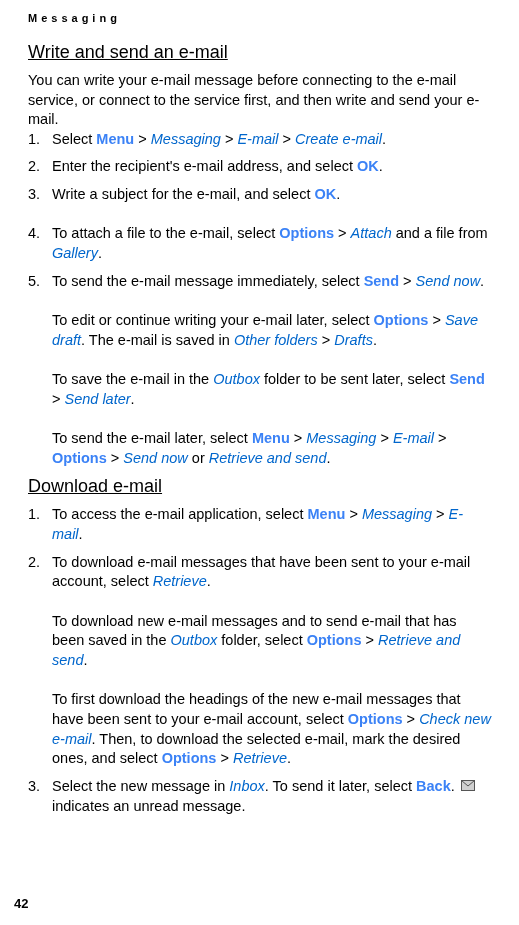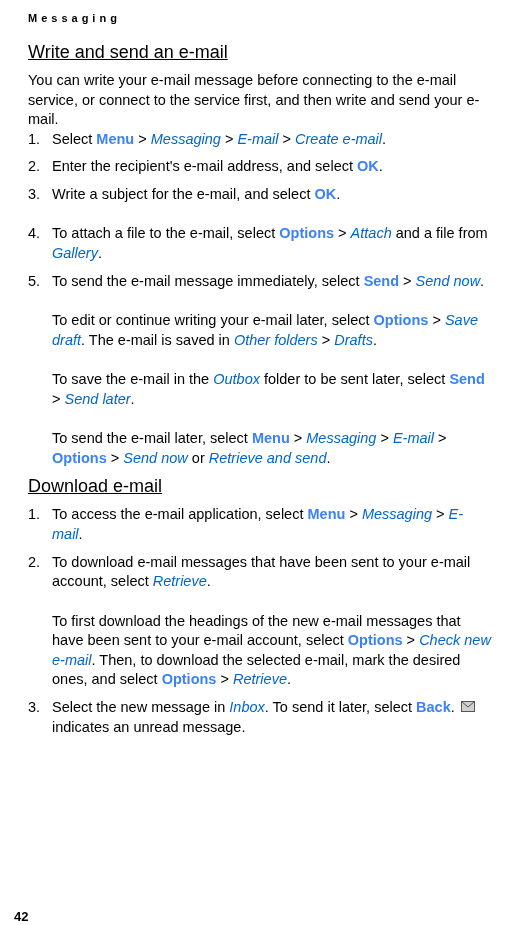--- a/index.html
+++ b/index.html
@@ -67,21 +67,21 @@
       color: #0066cc;
       font-style: italic;
     }
     .mail-icon {
       display: inline-block;
       vertical-align: middle;
       margin-left: 2px;
     }
     .page-number {
       position: absolute;
-      bottom: 1px;
+      bottom: 14px;
       left: 14px;
       font-size: 13px;
       font-weight: bold;
     }
   </style>
 </head>
 <body>
 
 <div class="header-label">Messaging</div>
 
@@ -120,20 +120,23 @@
 
 <div class="section-title">Download e-mail</div>
 
 <ol>
   <li>
     <span>To access the e-mail application, select </span><span class="hl">Menu</span><span> &gt; </span><span class="hli">Messaging</span><span> &gt; </span><span class="hli">E-mail</span><span>.</span>
   </li>
   <li>
     <span>To download e-mail messages that have been sent to your e-mail account, select </span><span class="hli">Retrieve</span><span>.</span>
     <div class="sub-para">
+      <span>To download new e-mail messages and to send e-mail that has been saved in the </span><span class="hli">Outbox</span><span> folder, select </span><span class="hl">Options</span><span> &gt; </span><span class="hli">Retrieve and send</span><span>.</span>
+    </div>
+    <div class="sub-para">
       <span>To first download the headings of the new e-mail messages that have been sent to your e-mail account, select </span><span class="hl">Options</span><span> &gt; </span><span class="hli">Check new e-mail</span><span>. Then, to download the selected e-mail, mark the desired ones, and select </span><span class="hl">Options</span><span> &gt; </span><span class="hli">Retrieve</span><span>.</span>
     </div>
   </li>
   <li>
     <span>Select the new message in </span><span class="hli">Inbox</span><span>. To send it later, select </span><span class="hl">Back</span><span>. </span><span class="mail-icon"><svg width="14" height="11" viewBox="0 0 14 11">
           <rect x="0.5" y="0.5" width="13" height="10" fill="#d0d0d0" stroke="#555" stroke-width="1"></rect>
           <path d="M0.5 0.5 L7 6 L13.5 0.5" fill="none" stroke="#555" stroke-width="1"></path>
         </svg></span><span> indicates an unread message.</span>
   </li>
 </ol>

